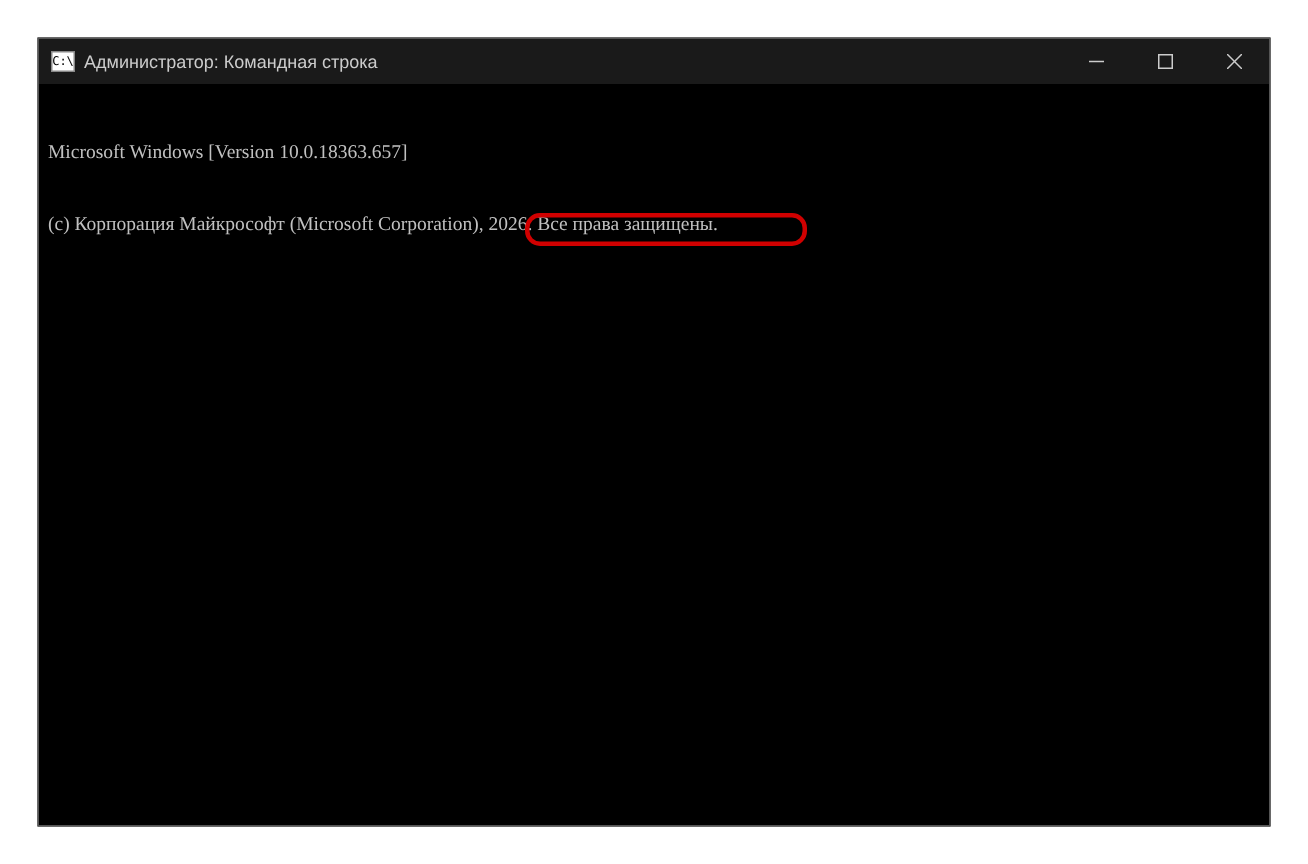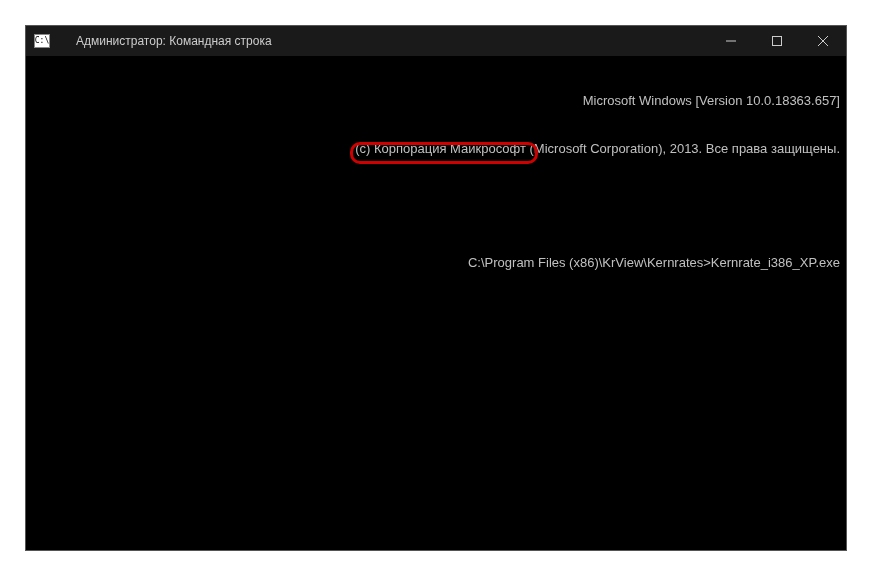--- a/index.html
+++ b/index.html
@@ -46,21 +46,20 @@
       justify-content: center;
       font-size: 8px;
       color: #000;
       font-family: 'Consolas', monospace;
       line-height: 1;
     }
     .titlebar-title {
       flex: 1;
       white-space: nowrap;
       overflow: hidden;
-      margin-left: 20px;
     }
     .titlebar-controls {
       display: flex;
       height: 100%;
     }
     .titlebar-btn {
       width: 46px;
       height: 100%;
       display: flex;
       align-items: center;
@@ -68,27 +67,26 @@
       color: #ccc;
     }
     .titlebar-btn svg {
       width: 10px;
       height: 10px;
     }
     .terminal {
       flex: 1;
       background: #000;
       color: #c0c0c0;
-      font-family: Liberation Sans, sans-serif;
+      font-family: Liberation Serif, serif;
       font-size: 13px;
       line-height: 1.25;
       padding: 4px 6px;
       white-space: pre;
       position: relative;
-      text-align: right;
     }
     .terminal-line {
       display: block;
     }
     .highlight-box {
       position: absolute;
       border: 3px solid #d00000;
       border-radius: 10px;
       pointer-events: none;
     }
@@ -114,19 +112,18 @@
       <div class="titlebar-btn">
         <svg viewBox="0 0 10 10">
             <line x1="0" y1="0" x2="10" y2="10" stroke="#ccc" stroke-width="1"></line>
             <line x1="10" y1="0" x2="0" y2="10" stroke="#ccc" stroke-width="1"></line>
           </svg>
       </div>
     </div>
   </div>
   <div class="terminal">
     <span class="terminal-line">Microsoft Windows [Version 10.0.18363.657]</span>
-    <span class="terminal-line">(c) Корпорация Майкрософт (Microsoft Corporation), 2013. Все права защищены.</span>
+    <span class="terminal-line">(c) Корпорация Майкрософт (Microsoft Corporation), 2026. Все права защищены.</span>
     <span class="terminal-line"></span>
     <span class="terminal-line"></span>
-    <span class="terminal-line">C:\Program Files (x86)\KrView\Kernrates&gt;Kernrate_i386_XP.exe</span>
   </div>
   <div class="highlight-box" style="left:324px;top:116px;width:188px;height:22px;"></div>
 </div>
 
 </body></html>

